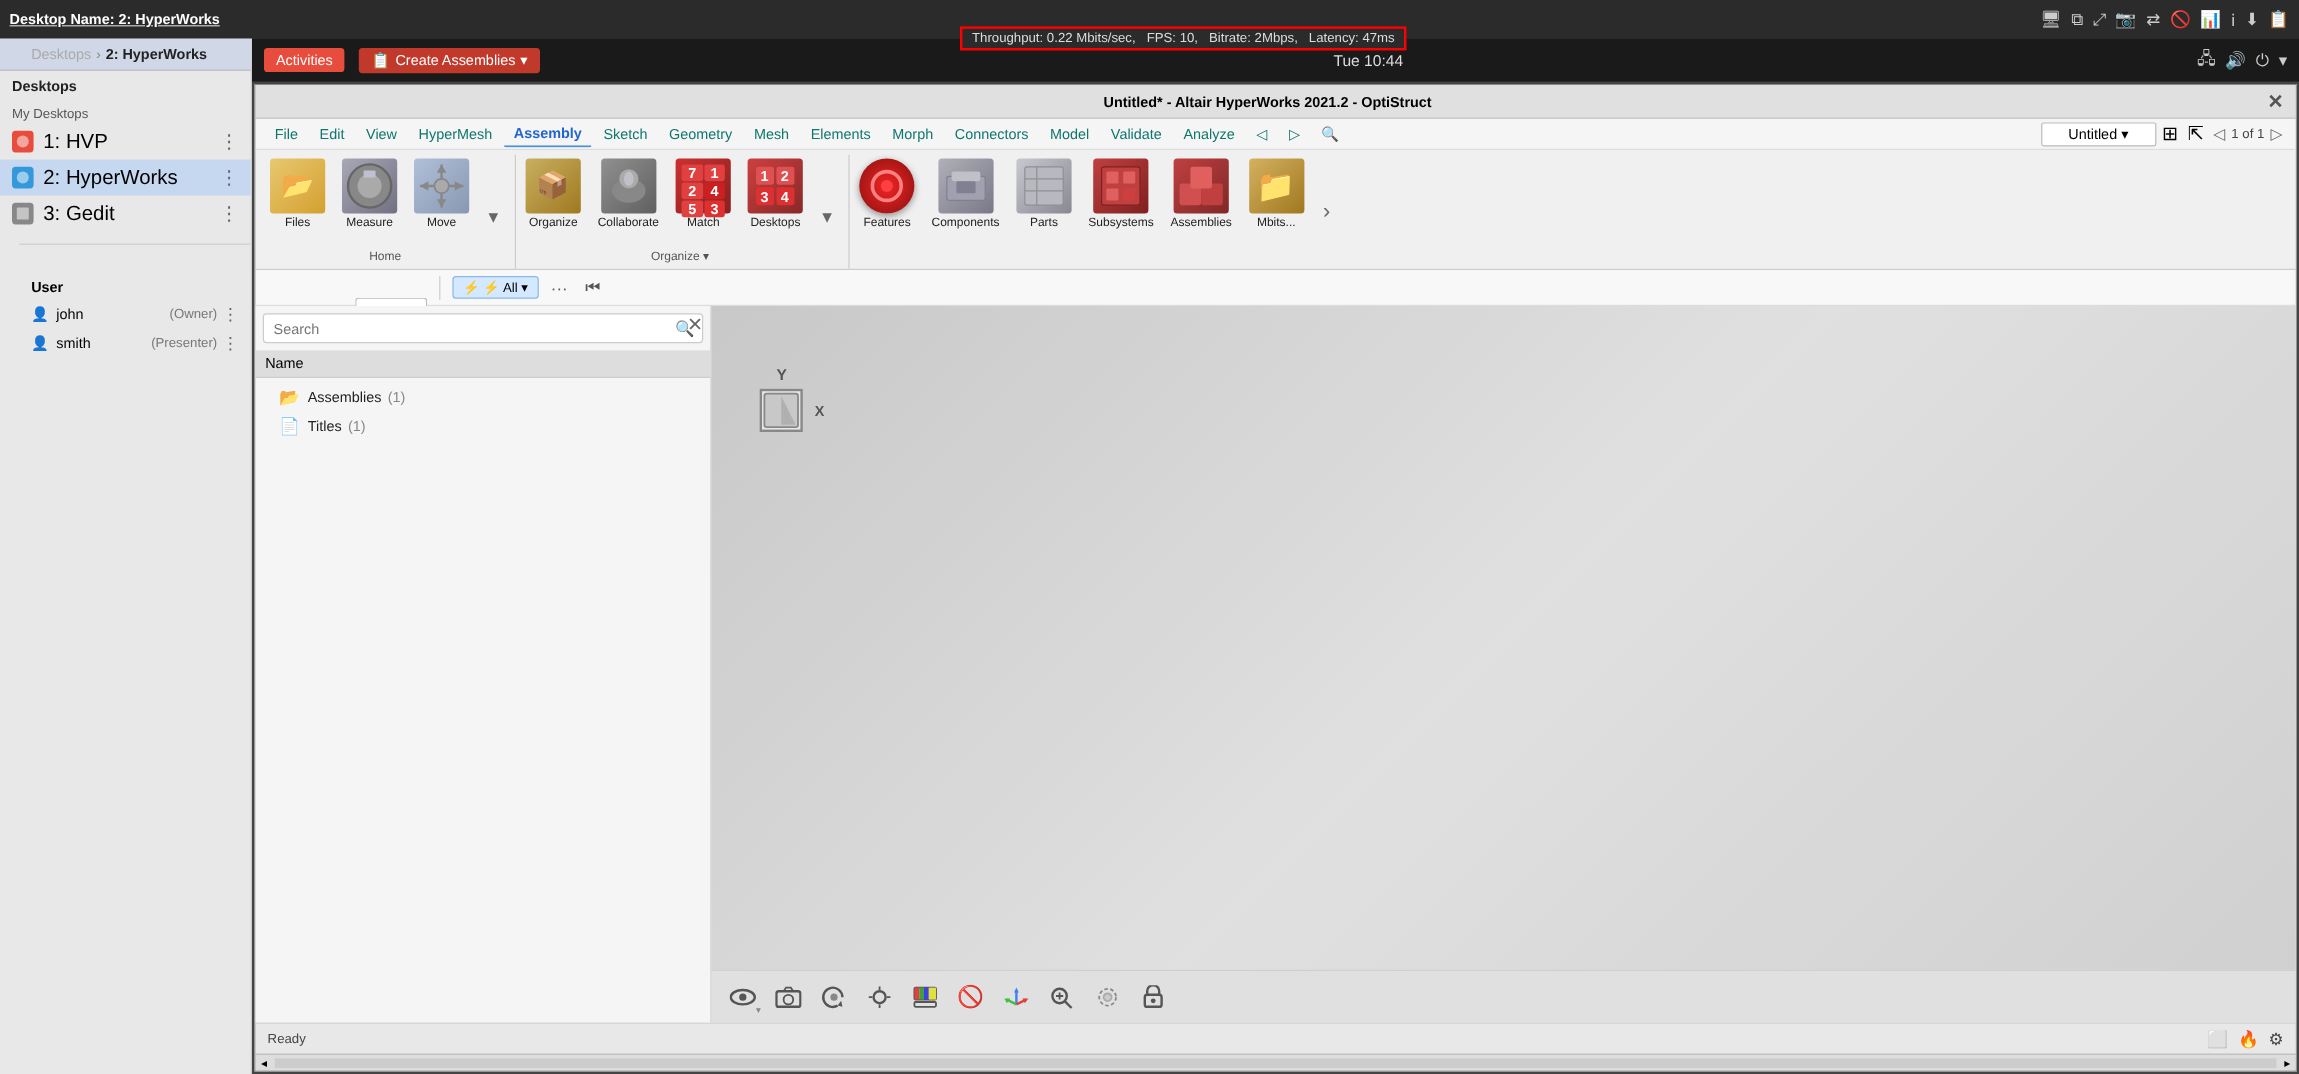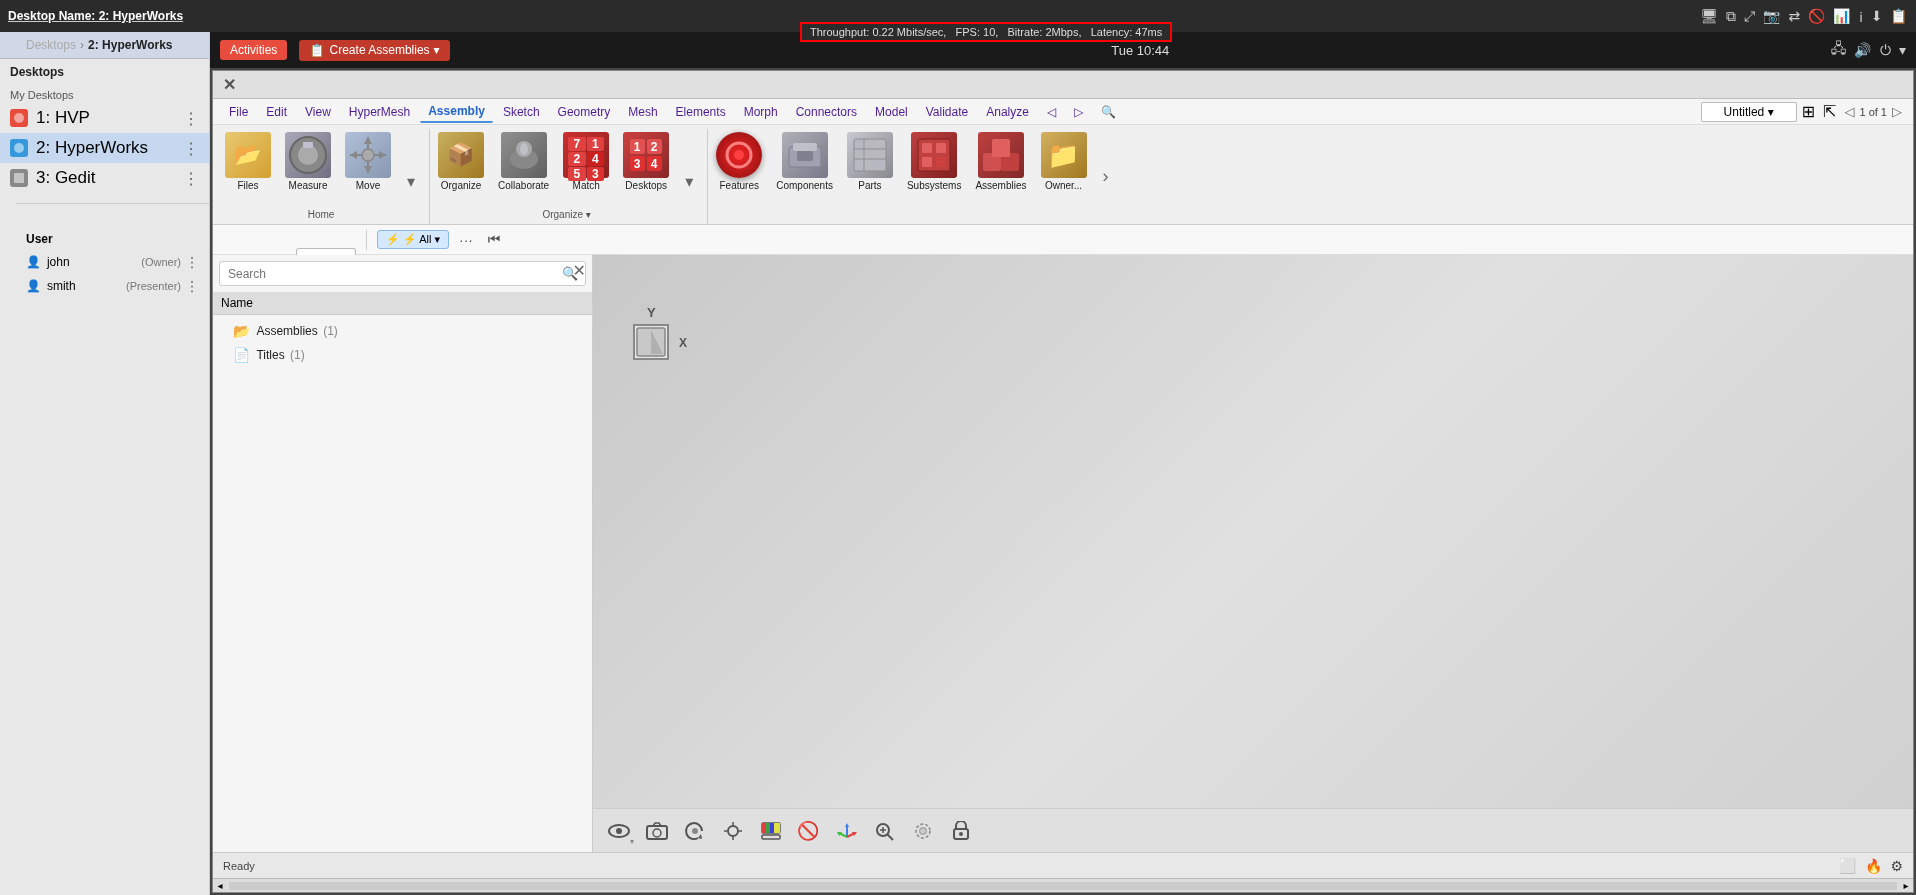--- a/index.html
+++ b/index.html
@@ -194,21 +194,21 @@
       align-items: center;
       padding: 0 8px;
       border-bottom: 1px solid #ddd;
       gap: 2px;
     }
     .menu-item {
       padding: 3px 8px;
       font-size: 12px;
       cursor: pointer;
       border-radius: 2px;
-      color: #4c1d95;
+      color: #0f766e;
     }
     .menu-item.active { border-bottom: 2px solid #4a90d9; color: #2266cc; font-weight: bold; }
 
     
     #hw-ribbon {
       background: #f0f0f0;
       border-bottom: 1px solid #ccc;
       display: flex;
       align-items: stretch;
       padding: 4px 4px 0 4px;
@@ -613,20 +613,21 @@
         <span title="Network">🖧</span>
         <span title="Sound">🔊</span>
         <span title="Power">⏻</span>
         <span title="System menu">▾</span>
       </div>
     </div>
 
     <div id="hw-window">
 
       <div id="hw-titlebar">
+        <span class="title">Untitled* - Altair HyperWorks 2021.2 - OptiStruct</span>
         <span class="close-btn">✕</span>
       </div>
 
       <div id="hw-menubar">
         <span class="menu-item">File</span>
         <span class="menu-item">Edit</span>
         <span class="menu-item">View</span>
         <span class="menu-item">HyperMesh</span>
         <span class="menu-item active">Assembly</span>
         <span class="menu-item">Sketch</span>
@@ -794,21 +795,21 @@
                 <svg width="40" height="40" viewBox="0 0 40 40">
                   <rect x="2" y="18" width="18" height="18" rx="2" fill="#d05050"></rect>
                   <rect x="20" y="18" width="18" height="18" rx="2" fill="#c04040"></rect>
                   <rect x="11" y="4" width="18" height="18" rx="2" fill="#e06060"></rect>
                 </svg>
               </div>
               <span class="tool-label">Assemblies</span>
             </div>
             <div class="ribbon-tool">
               <div style="width:46px;height:46px;background:linear-gradient(135deg,#d4b060,#a07820);border-radius:3px;display:flex;align-items:center;justify-content:center;font-size:26px;">📁</div>
-              <span class="tool-label">Owner...</span>
+              <span class="tool-label">Mbits...</span>
             </div>
             <div class="ribbon-nav">
               <span class="ribbon-arrow" style="font-size:18px;padding:8px 4px;">›</span>
             </div>
           </div>
         </div>
       </div>
 
       <div id="hw-toolbar2">
         <div class="toolbar2-tab">Session</div>

